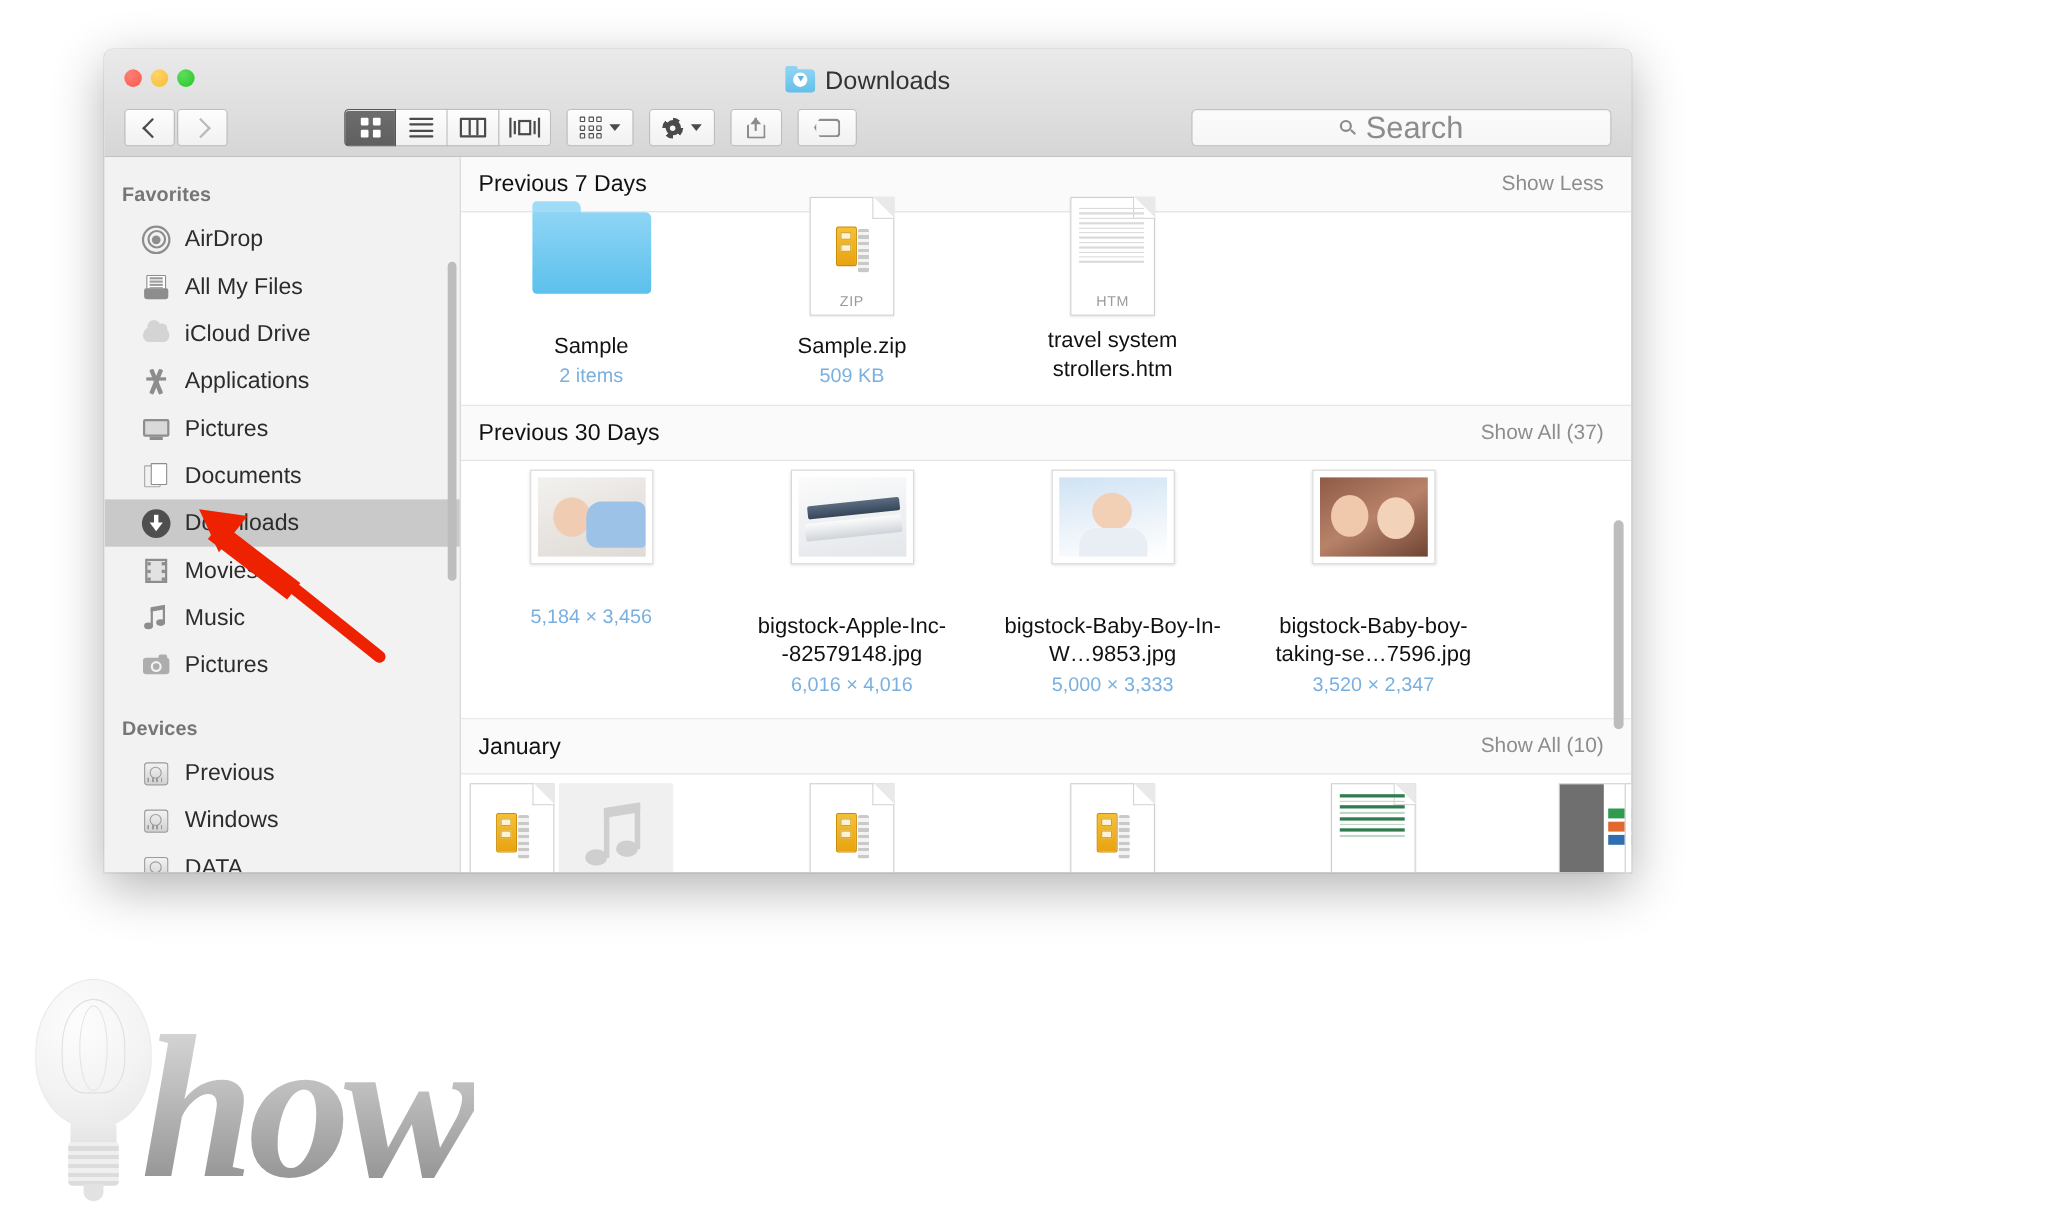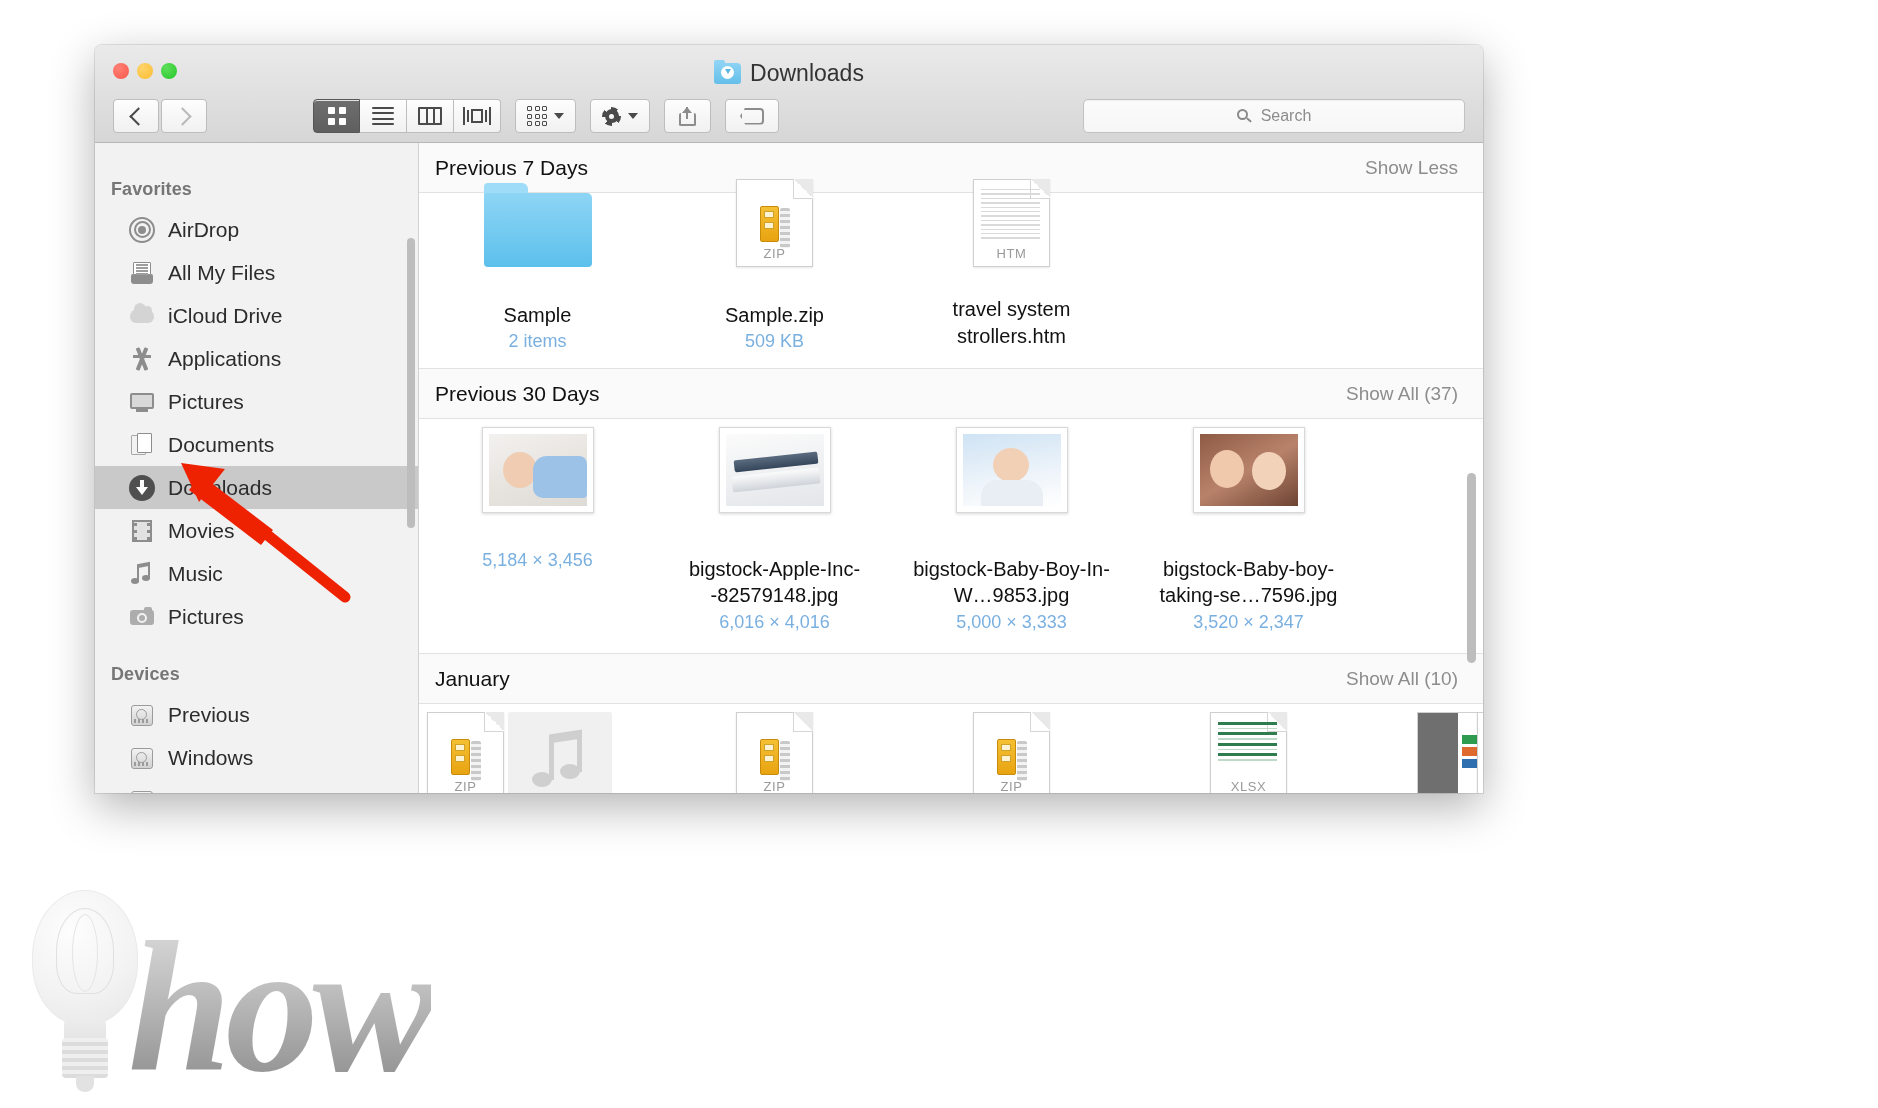--- a/index.html
+++ b/index.html
@@ -198,31 +198,31 @@
   }
   .ic-search { width:15px; height:15px; position:relative; }
   .ic-search .ring {
     position:absolute; left:0; top:0; width:11px; height:11px;
     border:2px solid #8a8a8a; border-radius:50%;
   }
   .ic-search .hdl {
     position:absolute; left:9px; top:10px; width:6px; height:2px;
     background:#8a8a8a; transform:rotate(42deg); border-radius:1px;
   }
-  .search-ph { font-size:16px; color:#8c8c8c; }
+  .search-ph { font-size:28px; color:#8c8c8c; }
 
   
   .wbody { display:flex; height:650px; }
 
   
   .sidebar {
     width:324px; flex:none;
     background:#f2f2f3;
     border-right:1px solid #d2d2d2;
-    padding-top:26px; position:relative;
+    padding-top:14px; position:relative;
     overflow:hidden;
   }
   .sb-header {
     font-size:18px; font-weight:700; color:#767676;
     padding:10px 0 8px 16px; letter-spacing:0.1px;
   }
   .sb-item {
     height:43px; display:flex; align-items:center; gap:13px;
     padding-left:34px; font-size:21px; color:#2c2c2c;
   }
@@ -374,21 +374,21 @@
   }
   .thumbwrap { height:120px; display:flex; align-items:flex-start; justify-content:center; position:relative; }
   .fname {
     font-size:20px; color:#111; text-align:center; line-height:1.32; margin-top:9px;
     width:215px; word-break:break-word;
   }
   .fmeta { font-size:18px; color:#7ab0e0; margin-top:3px; }
 
   
   .doc {
-    width:77px; height:88px; background:#fff;
+    width:77px; height:108px; background:#fff;
     border:1px solid #cfcfcf; position:relative;
     box-shadow:0 1px 2px rgba(0,0,0,0.10);
   }
   .doc .fold {
     position:absolute; right:-1px; top:-1px; width:20px; height:20px;
     background:linear-gradient(225deg,#e9e9e9 0 50%, #fff 50%);
     border-left:1px solid #d5d5d5; border-bottom:1px solid #d5d5d5;
   }
   .doc .lbl {
     position:absolute; left:0; right:0; bottom:5px; text-align:center;

